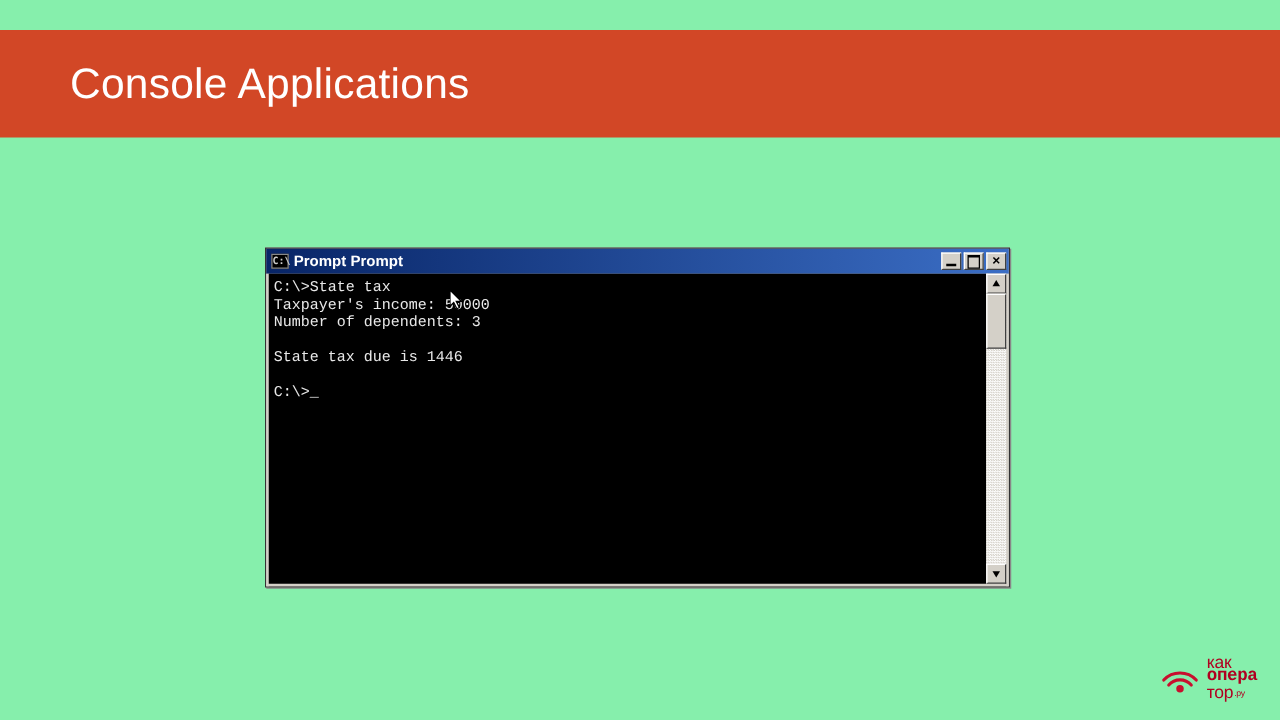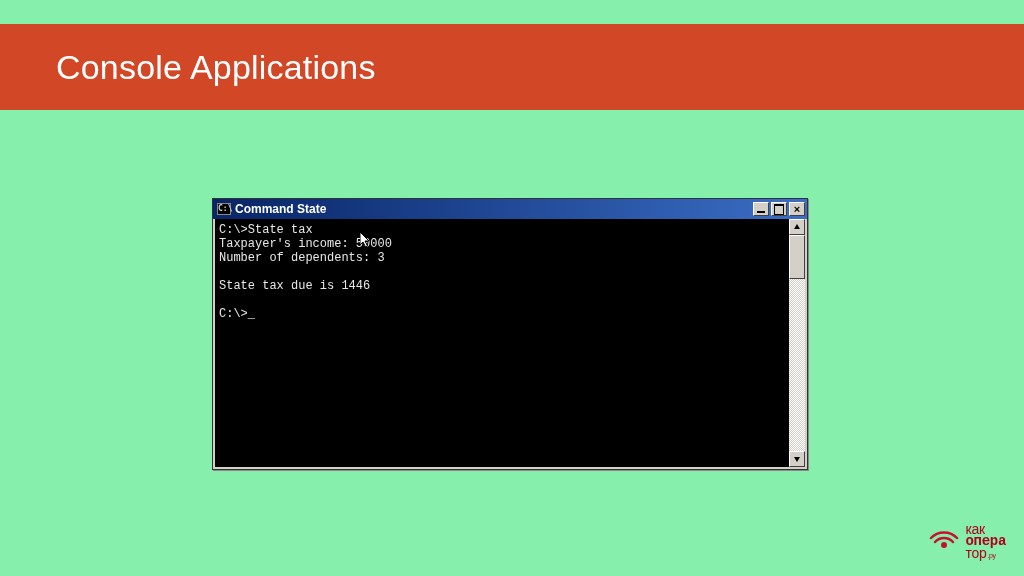--- a/index.html
+++ b/index.html
@@ -45,42 +45,42 @@
   .cmd-btn.close { font-size:11px; }
   .cmd-body-wrap { position: relative; width: 100%; height: calc(100% - 20px); border: 2px solid #d4d0c8; border-top: none; }
   .cmd-body { width: calc(100% - 16px); height: 100%; background: #000; color: #e8e8e8; font-family: "Courier New", monospace; font-size: 12px; line-height: 14px; padding: 4px 6px 4px 4px; white-space: pre; overflow: hidden; }
   .cmd-scroll { position:absolute; top:0; right:0; width:16px; height:100%; background:#d4d0c8; display:flex; flex-direction:column; }
   .sb-btn { width:16px; height:16px; background:#d4d0c8; border:1px solid #fff; border-right-color:#404040; border-bottom-color:#404040; display:flex; align-items:center; justify-content:center; }
   .sb-btn svg { width:8px; height:8px; }
   .sb-track { flex:1; background: repeating-conic-gradient(#d4d0c8 0% 25%, #fff 0% 50%) 50% / 2px 2px; position: relative; }
   .sb-thumb { position:absolute; top:0; left:0; width:16px; height:44px; background:#d4d0c8; border:1px solid #fff; border-right-color:#404040; border-bottom-color:#404040; }
   .cmd-cursor { position:absolute; top: 232px; left: 360px; width: 12px; height: 18px; pointer-events: none; }
   
-  .logo { position: absolute; right: 18px; bottom: 16px; display: flex; align-items: flex-start; gap: 6px; }
+  .logo { position: absolute; right: 18px; bottom: 16px; display: flex; align-items: flex-end; gap: 6px; }
   .logo-mark { width: 30px; height: 30px; position: relative; }
   .logo-text { display:flex; flex-direction:column; line-height: 0.85; font-family: Arial, sans-serif; }
   .logo-text .l1 { color: #b00020; font-size: 14px; font-weight: 400; letter-spacing: -0.3px; }
   .logo-text .l2 { color: #b00020; font-size: 14px; font-weight: 700; letter-spacing: -0.3px; font-family: Liberation Mono, monospace; }
   .logo-text .l3 { color: #b00020; font-size: 14px; font-weight: 400; letter-spacing: -0.3px; display:inline-flex; align-items:flex-end;}
   .logo-text .ru { font-size: 7px; color:#b00020; margin-left:1px; position: relative; top: -1px;}
 </style>
 </head>
 <body>
 
 <div class="slide">
 
   <div class="header-band">
     <div class="header-title">Console Applications</div>
   </div>
 
 
   <div class="cmd-window">
     <div class="cmd-titlebar">
       <span class="cmd-ticon">C:\</span>
-      <span>Command State</span>
+      <span>Prompt Prompt</span>
       <span class="spacer"></span>
       <span class="cmd-btns">
         <span class="cmd-btn min"></span>
         <span class="cmd-btn max"></span>
         <span class="cmd-btn close">×</span>
       </span>
     </div>
     <div class="cmd-body-wrap">
       <pre class="cmd-body">C:\&gt;State tax
 Taxpayer's income: 50000

